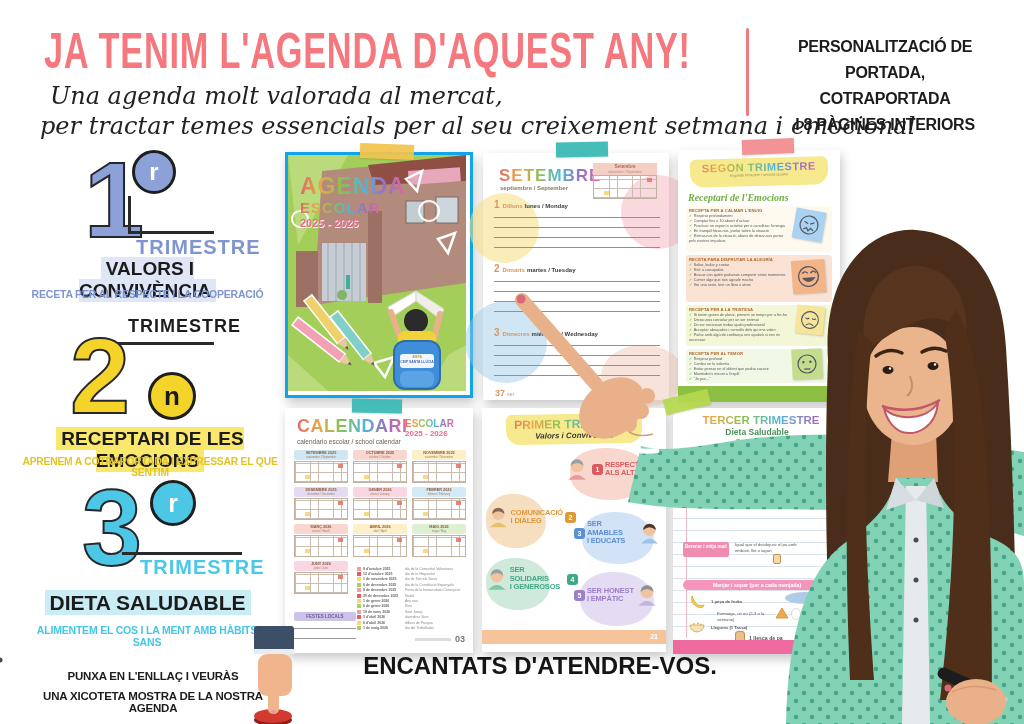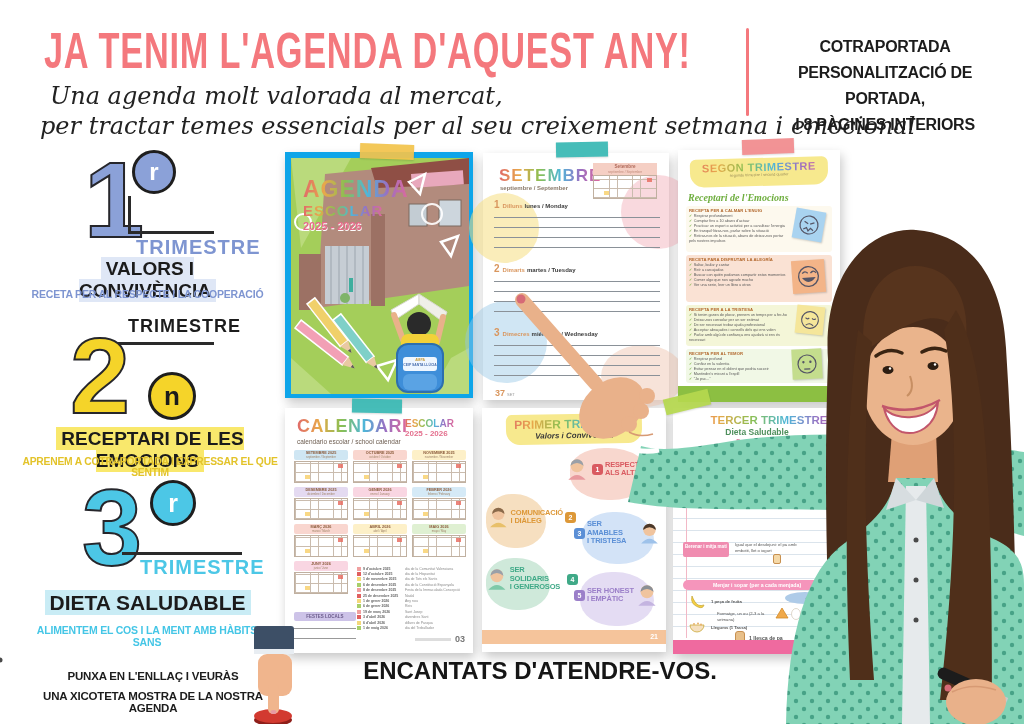--- a/index.html
+++ b/index.html
@@ -103,35 +103,35 @@
 
   
   .ter-ruled{position:absolute;left:0;right:0;top:44px;bottom:16px;
     background:repeating-linear-gradient(0deg,transparent 0 11px,#dbe4ec 11px 12px);}
   .ter-margin{position:absolute;left:13px;top:44px;bottom:16px;width:1px;background:#f2b8c6;}
   .pink-chip{position:absolute;background:#f08cb0;color:#fff;font-weight:bold;text-align:center;border-radius:2px;}
   .ter-text{position:absolute;color:#555;font-size:4.2px;line-height:5.5px;}
 
   .cta{left:320px;top:652px;width:440px;text-align:center;font-weight:bold;color:#161616;}
   .cta-l1{font-size:24px;letter-spacing:-0.2px;}
-  .cta-l2{font-size:24px;margin-top:5px;}
+  .cta-l2{font-size:24px;}
 
   .linknote{font-weight:bold;color:#1c1c1c;text-align:center;letter-spacing:-0.2px;}
 </style>
 </head>
 <body>
 
 <div class="abs main-title">JA TENIM L'AGENDA D'AQUEST ANY!</div>
 <div class="abs script-line sub1">Una agenda molt valorada al mercat,</div>
 <div class="abs script-line sub2">per tractar temes essencials per al seu creixement setmana i emocional</div>
 <div class="abs divider"></div>
 
 <div class="abs offer">
+  <div class="offer-line">PERSONALITZACIÓ DE PORTADA,</div>
   <div class="offer-line">COTRAPORTADA</div>
-  <div class="offer-line">PERSONALITZACIÓ DE PORTADA,</div>
   <div class="offer-line">I 8 PÀGINES INTERIORS</div>
 </div>
 
 <div class="abs bignum" style="left:84px;top:146px;color:#8BA1D8;">1</div>
 <div class="abs numcircle" style="left:132px;top:150px;width:44px;height:44px;background:#8BA1D8;color:#fff;font-size:24px;">r</div>
 <div class="abs tri-vline" style="left:128px;top:196px;height:38px;"></div>
 <div class="abs tri-line" style="left:128px;top:231px;width:86px;"></div>
 <div class="abs tri-label" style="left:136px;top:236px;font-size:20px;color:#7E95D1;">TRIMESTRE</div>
 <div class="abs tri-heading" style="left:35px;top:258px;width:225px;font-size:19px;"><span style="background:#dfe7f6;">VALORS I CONVIVÈNCIA</span></div>
 <div class="abs tri-sub" style="left:30px;top:288px;width:235px;font-size:10.5px;color:#7E95D1;">RECETA PER AL RESPECTE I LA COOPERACIÓ</div>
@@ -156,21 +156,21 @@
 <svg class="abs" style="left:238px;top:626px;z-index:5;" width="70" height="98" viewBox="0 0 70 98">
   <rect x="16" y="0" width="40" height="26" rx="3" fill="#3d4f66"></rect>
   <rect x="16" y="23" width="40" height="5" fill="#e8edf2"></rect>
   <ellipse cx="35" cy="94" rx="19" ry="6" fill="#8e1f1a"></ellipse>
   <ellipse cx="35" cy="90" rx="19" ry="7" fill="#d23a30"></ellipse>
   <rect x="20" y="28" width="34" height="42" rx="9" fill="#f0b58d"></rect>
   <rect x="30" y="58" width="11" height="30" rx="5" fill="#f0b58d"></rect>
   <ellipse cx="35.5" cy="86" rx="3" ry="2" fill="#e89aa2"></ellipse>
 </svg>
 
-<div class="page" style="left:285px;top:152px;width:188px;height:246px;border:6px solid #0ea5e9;">
+<div class="page" style="left:285px;top:152px;width:188px;height:246px;border:3px solid #0ea5e9;">
   <svg width="178" height="236" viewBox="0 0 178 236">
     <rect width="178" height="236" fill="#a4ce5a"></rect>
     <polygon points="0,0 60,0 10,90" fill="#c3e08a" opacity="0.7"></polygon>
     <polygon points="0,200 40,236 0,236" fill="#c3e08a" opacity="0.7"></polygon>
     <polygon points="160,200 178,190 178,236 140,236" fill="#c3e08a" opacity="0.7"></polygon>
     <polygon points="34,16 178,2 178,128 26,150" fill="#b28b7d"></polygon>
     <polygon points="80,10 178,0 178,26 86,30" fill="#8f4f45"></polygon>
     <rect x="120" y="16" width="52" height="14" fill="#e8a8bc" transform="rotate(-4 120 16)"></rect>
     <rect x="148" y="42" width="22" height="26" fill="#cdd6dd" stroke="#7a6a60" stroke-width="1"></rect>
     <rect x="118" y="46" width="18" height="22" fill="#c3ccd3" stroke="#7a6a60" stroke-width="1"></rect>
@@ -500,21 +500,21 @@
         <path d="M6 9 a6 6 0 0 1 12 0 q-6 -5 -12 0 z" fill="#8a6a4a"></path>
         <path d="M4 22 q8 -9 16 0 z" fill="#e8c06a"></path>
       </svg>
     <span class="val-text" style="color:#dd9838;"><span>COMUNICACIÓ</span><br><span>I DIÀLEG</span></span>
     <span class="val-chip" style="background:#dd9838;">2</span>
   </div>
 
   <div class="val" style="left:90px;top:112px;width:90px;">
     <span class="blob2" style="left:10px;top:-8px;width:72px;height:52px;background:#d3e3f7;"></span>
     <span class="val-chip" style="background:#5b8fd6;">3</span>
-    <span class="val-text" style="color:#5b8fd6;"><span>SER AMABLES</span><br><span>I TRISTESA</span></span>
+    <span class="val-text" style="color:#5b8fd6;"><span>SER AMABLES</span><br><span>I EDUCATS</span></span>
     <svg viewBox="0 0 24 24" width="26" height="26">
         <circle cx="12" cy="9" r="6" fill="#f0c49e"></circle>
         <path d="M6 9 a6 6 0 0 1 12 0 q-6 -5 -12 0 z" fill="#4a3categorie8" opacity="0"></path>
         <path d="M6 9 a6 6 0 0 1 12 0 q-6 -5 -12 0 z" fill="#4a382a"></path>
         <path d="M4 22 q8 -9 16 0 z" fill="#9ec2ea"></path>
       </svg>
   </div>
 
   <div class="val" style="left:2px;top:158px;width:96px;">
     <span class="blob2" style="left:2px;top:-8px;width:64px;height:52px;background:#cfe9da;"></span>
@@ -539,21 +539,21 @@
   </div>
 
   <div class="abs" style="left:0;top:222px;width:184px;height:14px;background:#f5c49b;">
     <span style="position:absolute;right:8px;top:3px;font-size:7px;font-weight:bold;color:#fff;">21</span>
   </div>
 </div>
 
 <div class="page" style="left:673px;top:408px;width:168px;height:246px;">
   <div class="ter-ruled"></div>
   <div class="ter-margin"></div>
-  <div class="abs rainbow" style="left:12px;top:6px;width:168px;text-align:center;font-size:11.5px;">TERCER TRIMESTRE</div>
+  <div class="abs rainbow" style="left:4px;top:6px;width:168px;text-align:center;font-size:11.5px;">TERCER TRIMESTRE</div>
   <div class="abs" style="left:0;top:19px;width:168px;text-align:center;font-size:8.5px;font-weight:bold;color:#4e8f5c;">Dieta Saludable</div>
   <div class="abs" style="left:0;top:30px;width:168px;text-align:center;font-size:6px;font-weight:bold;color:#d77a9a;">De 6 a 12 anys</div>
   <div class="pink-chip" style="left:14px;top:50px;width:40px;height:9px;font-size:4.5px;line-height:9px;">Desdejuni</div>
   <div class="abs" style="left:118px;top:47px;width:9px;height:11px;background:#f5d9a8;border:1px solid #c89050;border-radius:2px;"></div>
   <div class="ter-text" style="left:130px;top:50px;width:34px;font-weight:bold;">1 llesca de pa</div>
   <div class="pink-chip" style="left:10px;top:134px;width:46px;height:15px;font-size:4.5px;line-height:7px;padding-top:1px;">Berenar i mitja matí</div>
   <div class="ter-text" style="left:62px;top:134px;width:64px;">Igual que el desdejuni: el pa amb embotit, llet o iogurt</div>
   <div class="abs" style="left:100px;top:146px;width:8px;height:10px;background:#f5d9a8;border:1px solid #c89050;border-radius:2px;"></div>
   <div class="pink-chip" style="left:10px;top:172px;width:148px;height:10px;font-size:5.2px;line-height:10px;border-radius:5px;background:#f595bb;">Menjar i sopar (per a cada menjada)</div>
   <div class="abs" style="left:112px;top:184px;width:40px;height:12px;background:#aecbe8;border-radius:50%;"></div>

